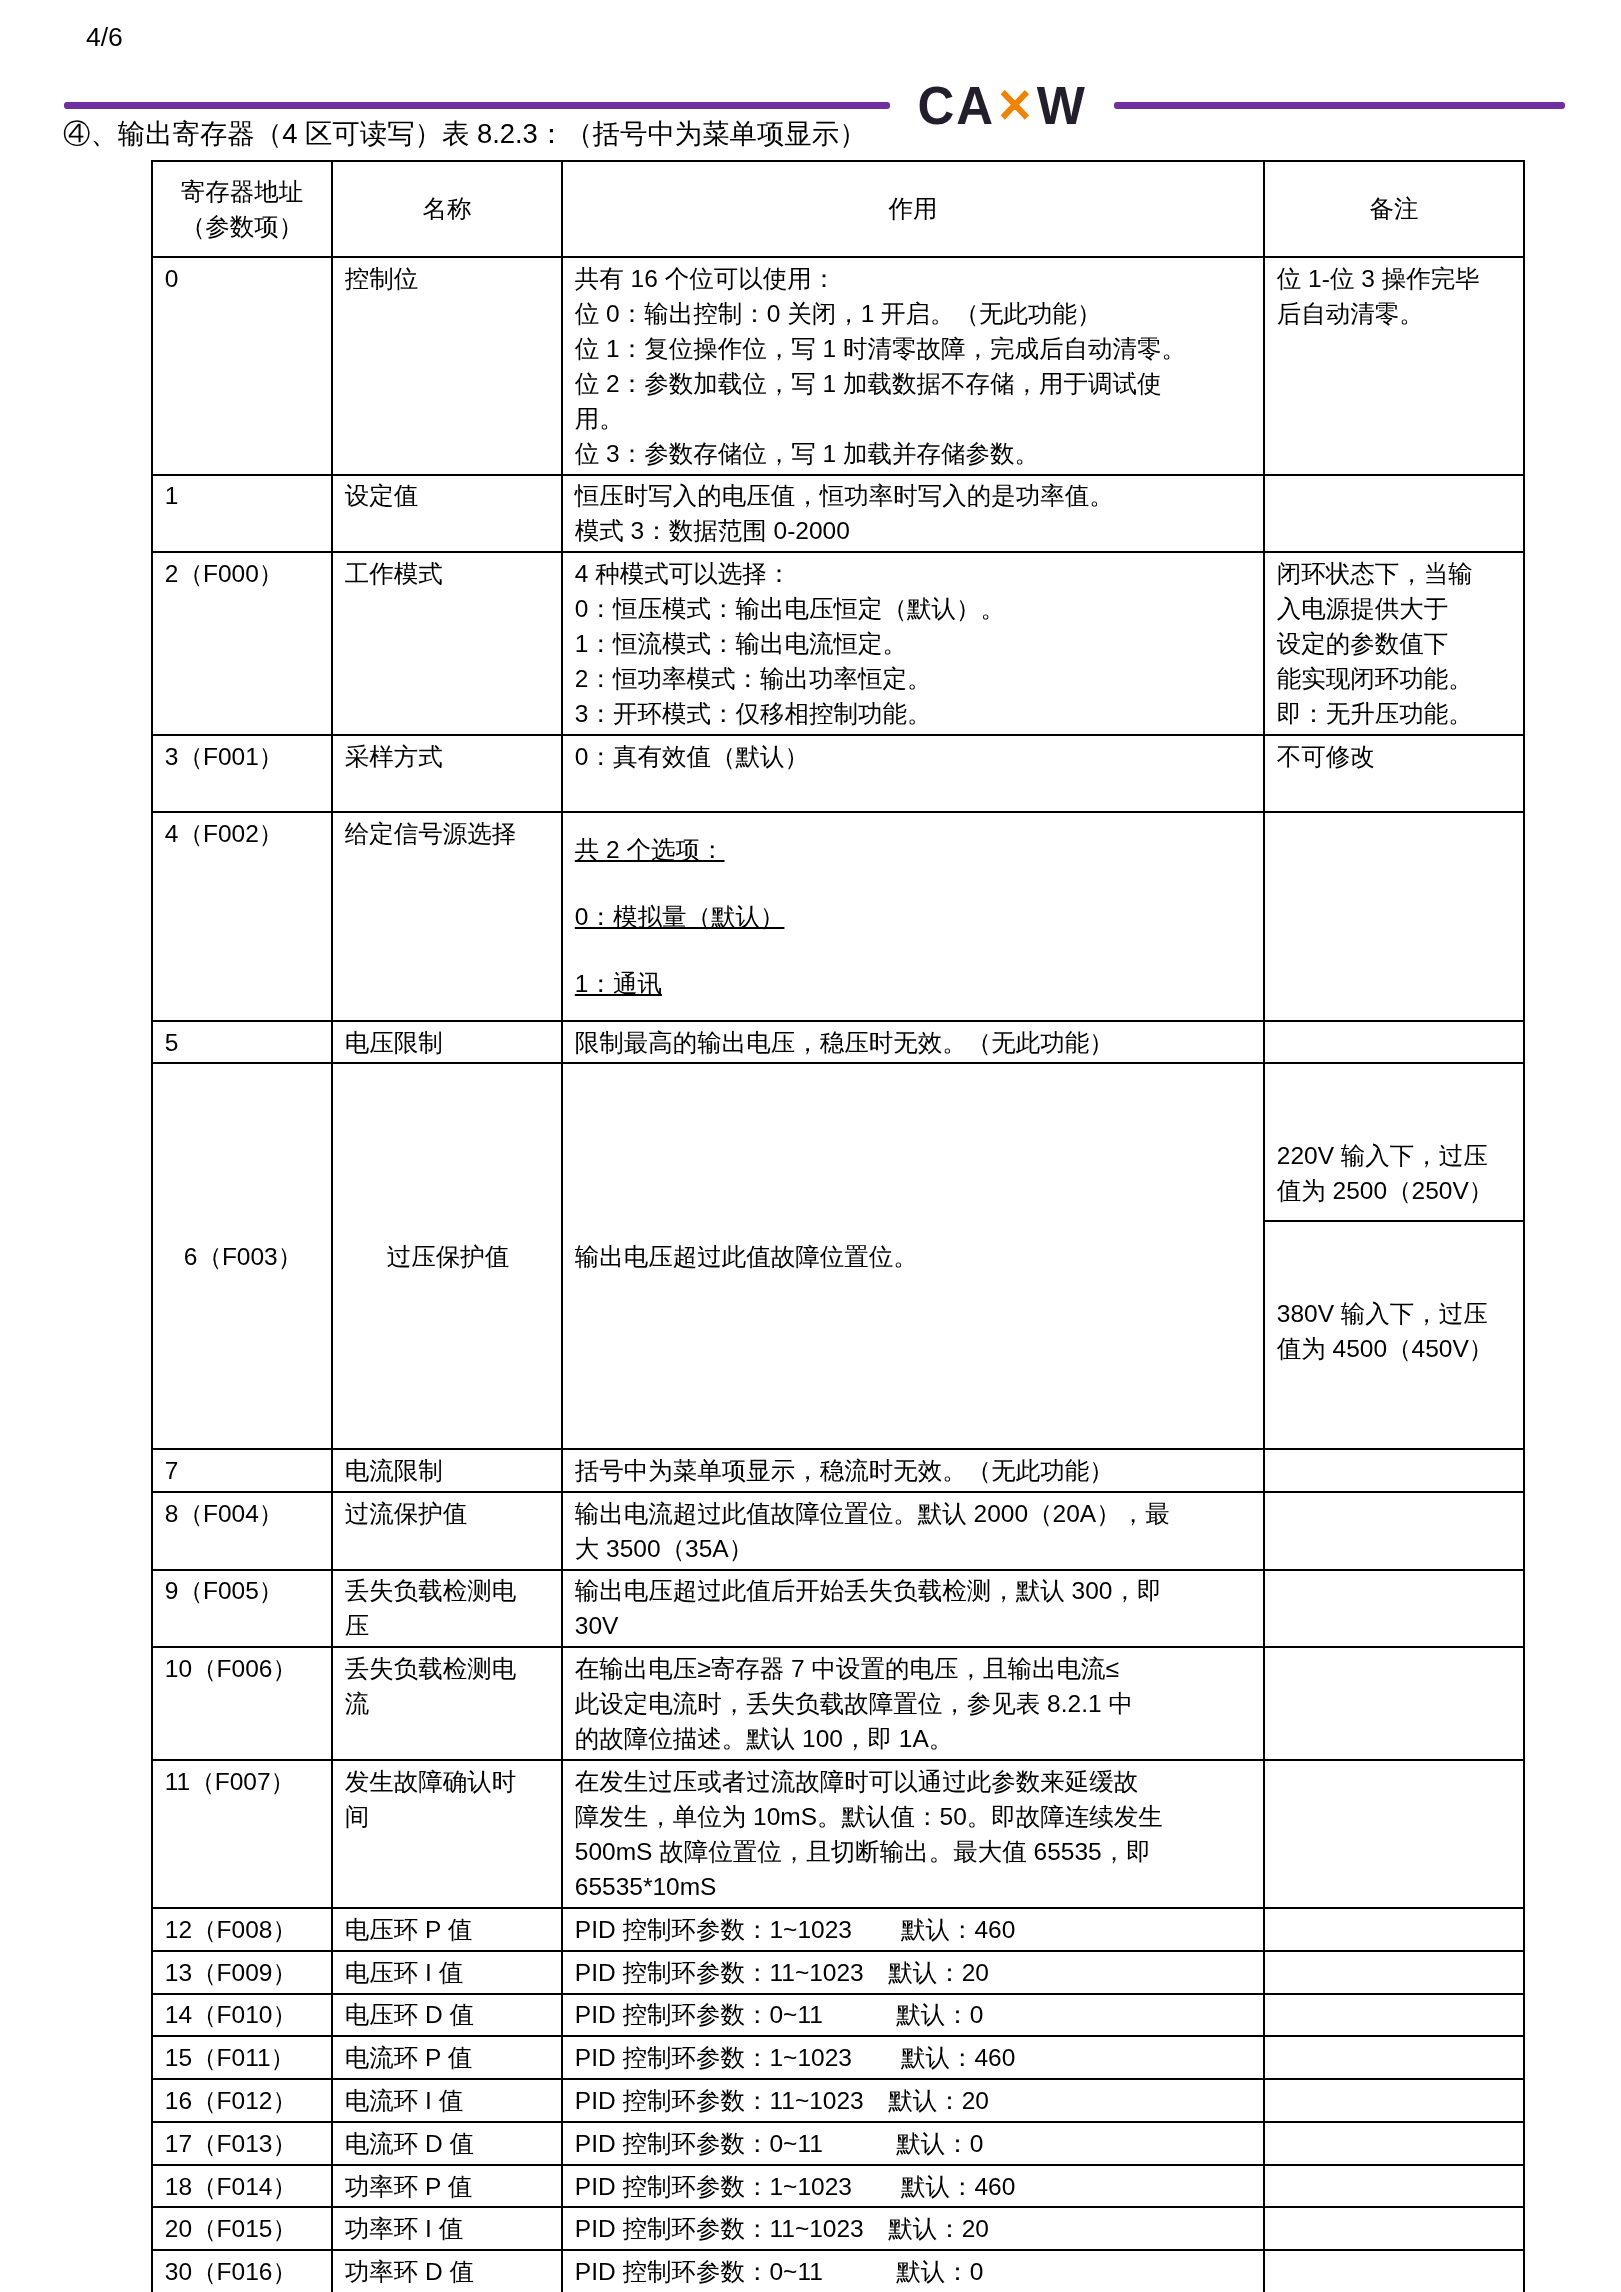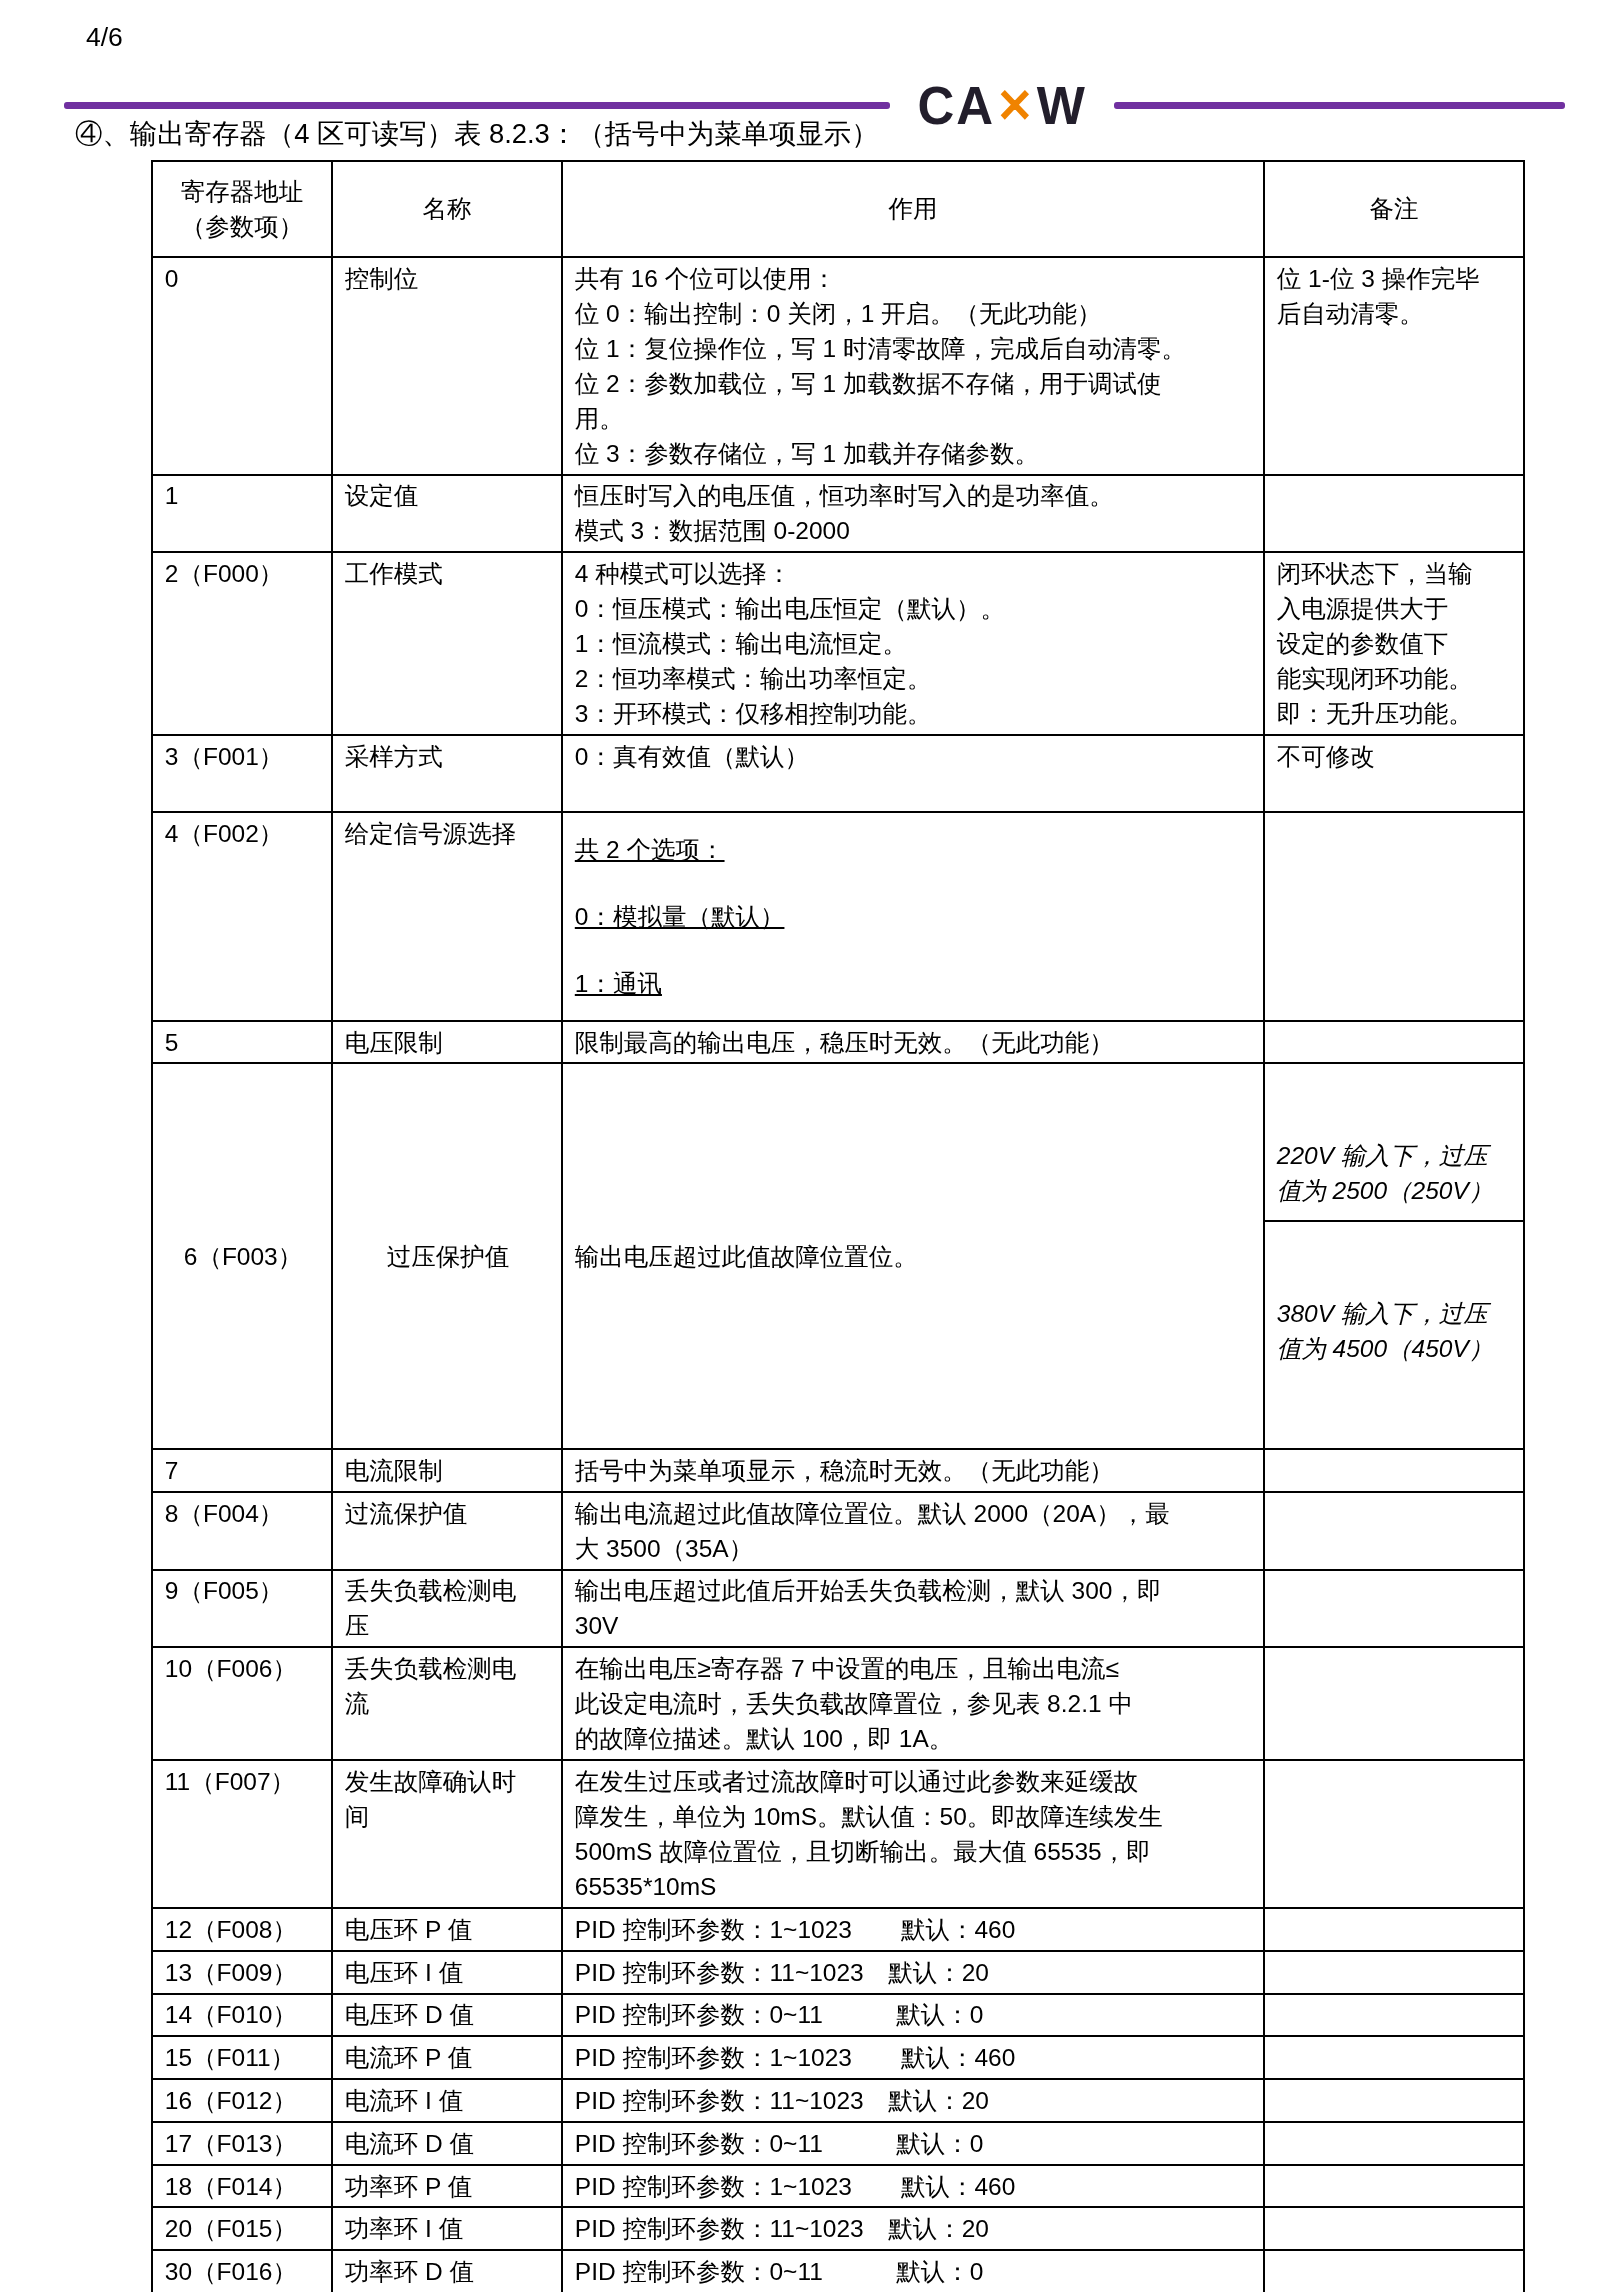--- a/index.html
+++ b/index.html
@@ -29,21 +29,21 @@
     font-weight: bold; font-size: 51px; line-height: 1;
     letter-spacing: 2px; color: var(--letter-color, #221e2b);
     transform: scaleY(1.05);
   }
   .logo-x {
     color: var(--x-color, #f08300);
     font-size: 45px; font-weight: bold; margin: 0 1px;
   }
 
   .heading {
-    position: absolute; left: 75px; top: 116px;
+    position: absolute; left: 63px; top: 116px;
     font-size: 27.4px; line-height: 35px; white-space: pre-wrap;
   }
 
   table.reg-table {
     position: absolute; left: 151px; top: 160px;
     width: 1372px;
     border-collapse: collapse; table-layout: fixed;
     border: 2.9px solid #000;
   }
   .reg-table th, .reg-table td {
@@ -56,21 +56,21 @@
   }
   .reg-table thead th {
     text-align: center; vertical-align: middle;
     font-weight: normal; height: 82px; padding: 5.9px;
   }
   tr.row-tall td { height: 69px; }
   td.lh-lg { line-height: 67px; text-decoration: underline; }
   tr.row-vmid td { vertical-align: middle; }
   tr.row-vmid td.c-addr, tr.row-vmid td.c-name { text-align: center; border-radius: 6px; }
   td.c-note-split { padding: 0; vertical-align: top; }
-  .note-part { padding: 3.9px 9.8px 3.9px 11.8px; min-height: 78px; white-space: pre-wrap; font-style: italic; }
+  .note-part { padding: 3.9px 9.8px 3.9px 11.8px; min-height: 78px; white-space: pre-wrap; }
   .note-part-top { border-bottom: 2px solid #000; }
 </style>
 </head>
 <body>
 
 <div class="page">
 
   <div class="page-number">4/6</div>
 
   <div class="brand-row">

